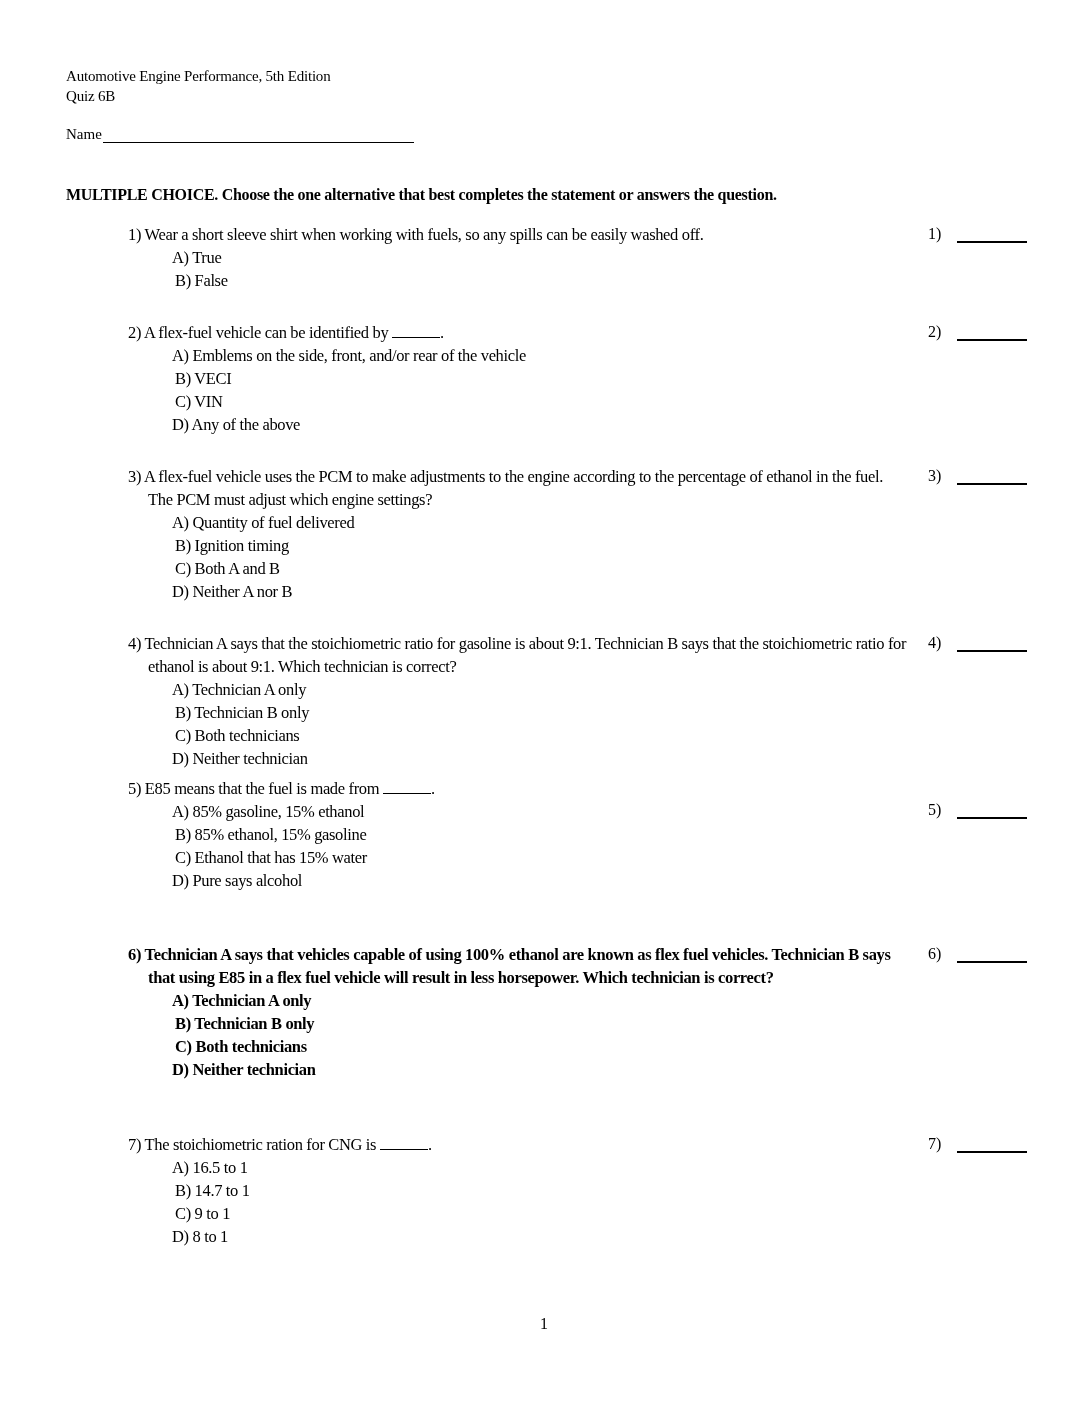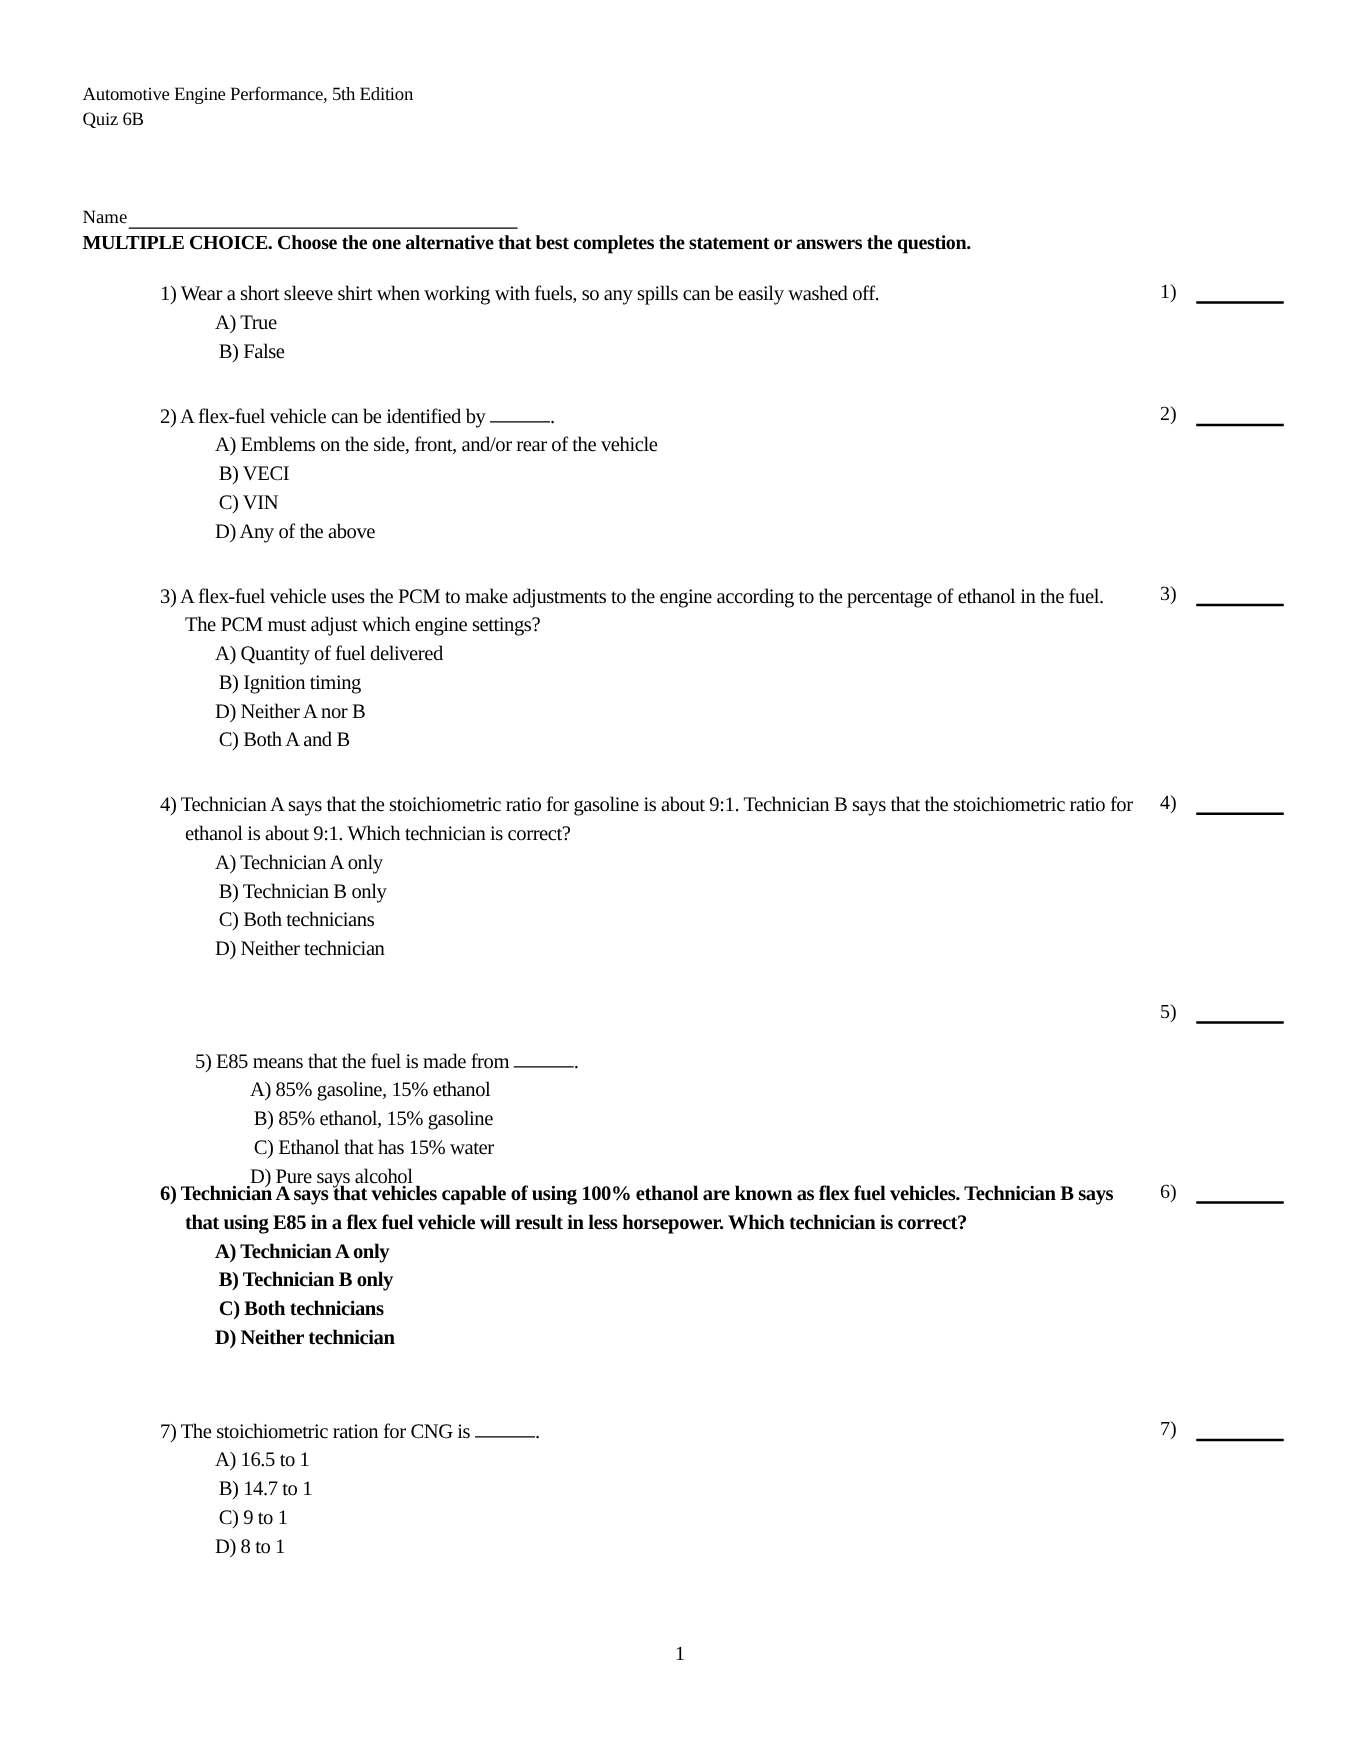--- a/index.html
+++ b/index.html
@@ -2,21 +2,21 @@
 <html><head>
   <meta charset="utf-8">
   <style>
     html, body { margin: 0; padding: 0; background: #ffffff; }
     body {
       width: 1088px; height: 1408px; position: relative; overflow: hidden;
       color: #000; font-family: "Liberation Serif", "DejaVu Serif", serif;
     }
     .page { position: absolute; left: 0; top: 0; width: 1088px; height: 1408px; }
     .hdr { position: absolute; left: 66px; font-size: 15px; line-height: 18px; letter-spacing: -0.2px; }
-    .name-line { position: absolute; left: 66px; top: 126px; font-size: 15px; display: flex; align-items: flex-end; margin-top: 40px; }
+    .name-line { position: absolute; left: 66px; top: 126px; font-size: 15px; display: flex; align-items: flex-end; }
     .name-blank { display: inline-block; width: 311px; border-bottom: 1px solid #000; height: 15px; margin-left: 1px; }
     .instructions {
       position: absolute; left: 66px; top: 186px; font-size: 16px; font-weight: bold;
       letter-spacing: -0.3px; white-space: nowrap;
     }
     .q { position: absolute; left: 128px; width: 780px; font-size: 16.5px; line-height: 23px; letter-spacing: -0.35px; }
     .q-stem { padding-left: 20px; text-indent: -20px; }
     .blank-inline { display: inline-block; width: 48px; border-bottom: 1px solid #000; height: 14px; vertical-align: baseline; }
     .opt { padding-left: 44px; white-space: nowrap; }
     .opt.b, .opt.c { padding-left: 47px; }
@@ -59,41 +59,41 @@
   </div>
   <div class="ans" style="top:323px;">
     <span class="ans-num">2)</span>
     <span class="ans-line"></span>
   </div>
 
   <div class="q" style="top:465px;">
     <div class="q-stem"><span>3)</span> <span>A flex-fuel vehicle uses the PCM to make adjustments to the engine according to the percentage of ethanol in the fuel. The PCM must adjust which engine settings?</span></div>
     <div class="opt a">A) Quantity of fuel delivered</div>
     <div class="opt b">B) Ignition timing</div>
+    <div class="opt c">C) Both A and B</div>
     <div class="opt d">D) Neither A nor B</div>
-    <div class="opt c">C) Both A and B</div>
   </div>
   <div class="ans" style="top:467px;">
     <span class="ans-num">3)</span>
     <span class="ans-line"></span>
   </div>
 
   <div class="q" style="top:632px;">
     <div class="q-stem"><span>4)</span> <span>Technician A says that the stoichiometric ratio for gasoline is about 9:1. Technician B says that the stoichiometric ratio for ethanol is about 9:1. Which technician is correct?</span></div>
     <div class="opt a">A) Technician A only</div>
     <div class="opt b">B) Technician B only</div>
     <div class="opt c">C) Both technicians</div>
     <div class="opt d">D) Neither technician</div>
   </div>
   <div class="ans" style="top:634px;">
     <span class="ans-num">4)</span>
     <span class="ans-line"></span>
   </div>
 
-  <div class="q" style="top:837px;margin-left:28px;">
+  <div class="q" style="top:777px;">
     <div class="q-stem"><span>5)</span> <span>E85 means that the fuel is made from </span><span class="blank-inline"></span><span>.</span></div>
     <div class="opt a">A) 85% gasoline, 15% ethanol</div>
     <div class="opt b">B) 85% ethanol, 15% gasoline</div>
     <div class="opt c">C) Ethanol that has 15% water</div>
     <div class="opt d">D) Pure says alcohol</div>
   </div>
   <div class="ans" style="top:801px;">
     <span class="ans-num">5)</span>
     <span class="ans-line"></span>
   </div>

